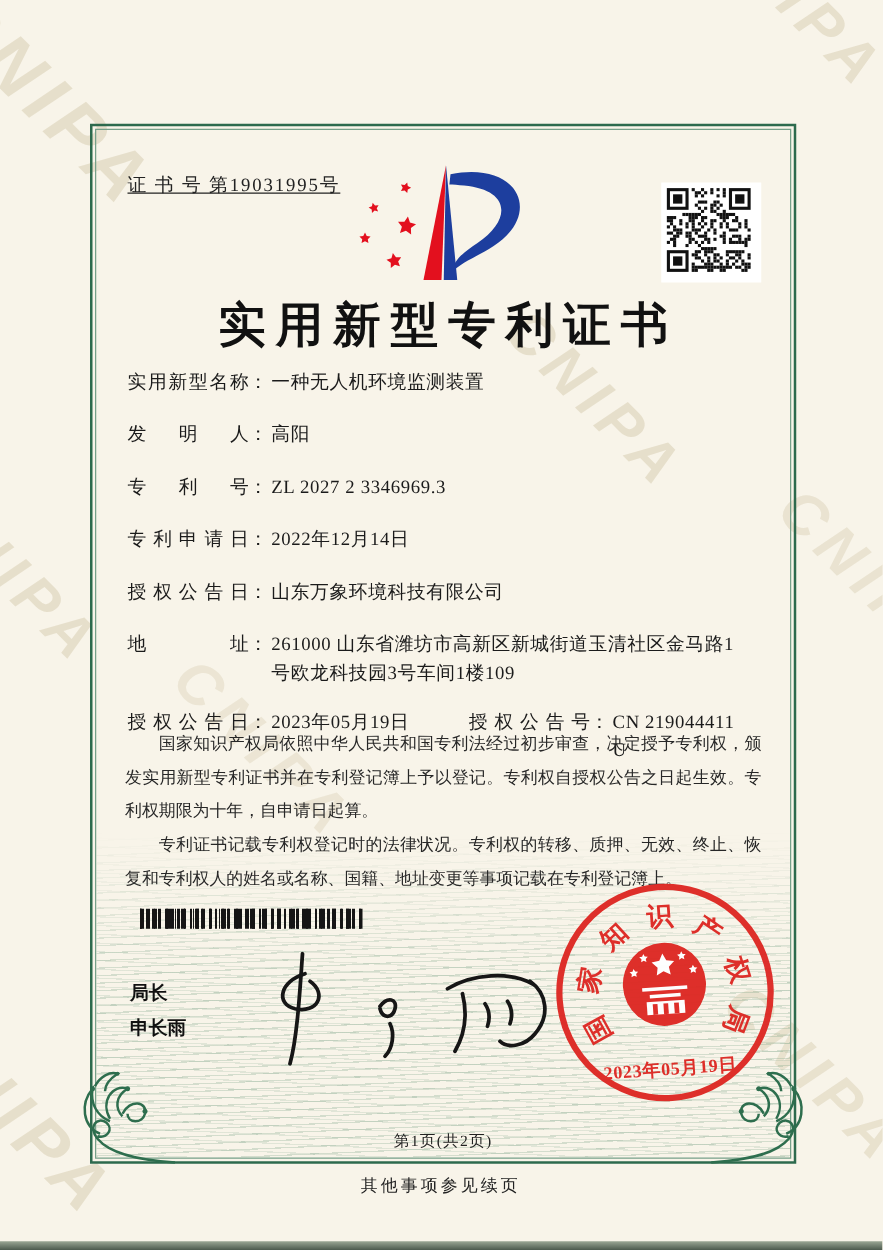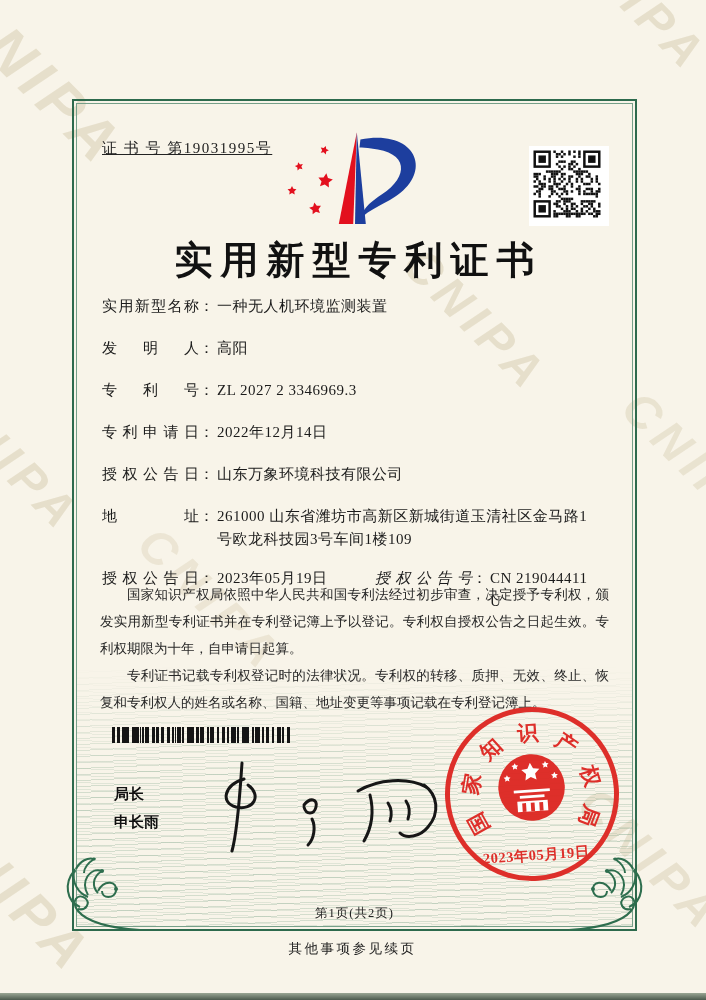--- a/index.html
+++ b/index.html
@@ -42,34 +42,34 @@
 
   .title{position:absolute;left:0;width:100%;top:134px;text-align:center;
          font-size:38px;font-weight:700;color:#111;letter-spacing:8px;text-indent:8px;}
 
   .fields{position:absolute;left:28px;right:36px;top:194px;}
   .frow{display:flex;margin-bottom:19px;font-size:15px;line-height:23px;color:#1b1b1b;}
   .flabel{flex:none;width:97px;text-align:justify;text-align-last:justify;}
   .fcolon{flex:none;width:18px;}
   .fvalue{flex:1;letter-spacing:.5px;}
   .fvalue-date{flex:none;width:130px;letter-spacing:.5px;}
-  .flabel2{flex:none;width:97px;text-align:justify;text-align-last:justify;margin-left:28px;font-style:italic;}
+  .flabel2{flex:none;width:97px;text-align:justify;text-align-last:justify;margin-left:28px;}
   .frow-addr{margin-bottom:16px;}
 
   .paras{position:absolute;left:26px;right:26px;top:480px;font-size:13.5px;
          line-height:27px;color:#272727;text-align:justify;}
   .paras p{margin:0;text-indent:2em;}
 
   .barcode{position:absolute;left:38px;top:626px;width:178px;height:16px;
            background:
              repeating-linear-gradient(90deg,#151515 0 2px,rgba(0,0,0,0) 2px 5px),
              repeating-linear-gradient(90deg,#151515 0 1px,rgba(0,0,0,0) 1px 7px),
              repeating-linear-gradient(90deg,#151515 0 3px,rgba(0,0,0,0) 3px 11px);}
 
-  .signer{position:absolute;left:40px;font-family:"Liberation Sans","DejaVu Sans",sans-serif;
+  .signer{position:absolute;left:30px;font-family:"Liberation Sans","DejaVu Sans",sans-serif;
           font-weight:600;font-size:15px;color:#111;}
   .signer-title{top:684px;}
   .signer-name{top:712px;}
   .signature{position:absolute;left:108px;top:648px;width:300px;height:118px;}
 
   .seal{position:absolute;left:371px;top:606px;width:164px;height:164px;border-radius:50%;
         border:5px solid #dd2823;transform:rotate(-4deg);z-index:3;opacity:.96;}
   .seal-ring span{position:absolute;left:50%;top:50%;width:22px;height:22px;margin:-11px 0 0 -11px;
         text-align:center;font-size:21px;font-weight:700;color:#dd2823;line-height:22px;}
   .emblem{position:absolute;left:50%;top:47%;width:76px;height:76px;transform:translate(-50%,-52%);}

